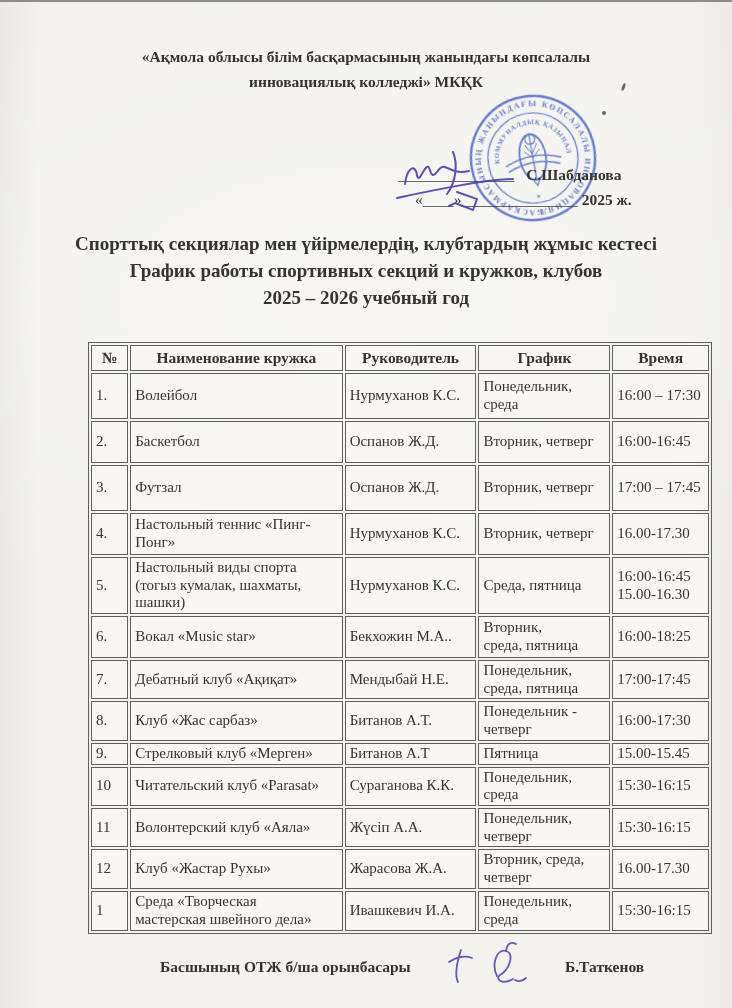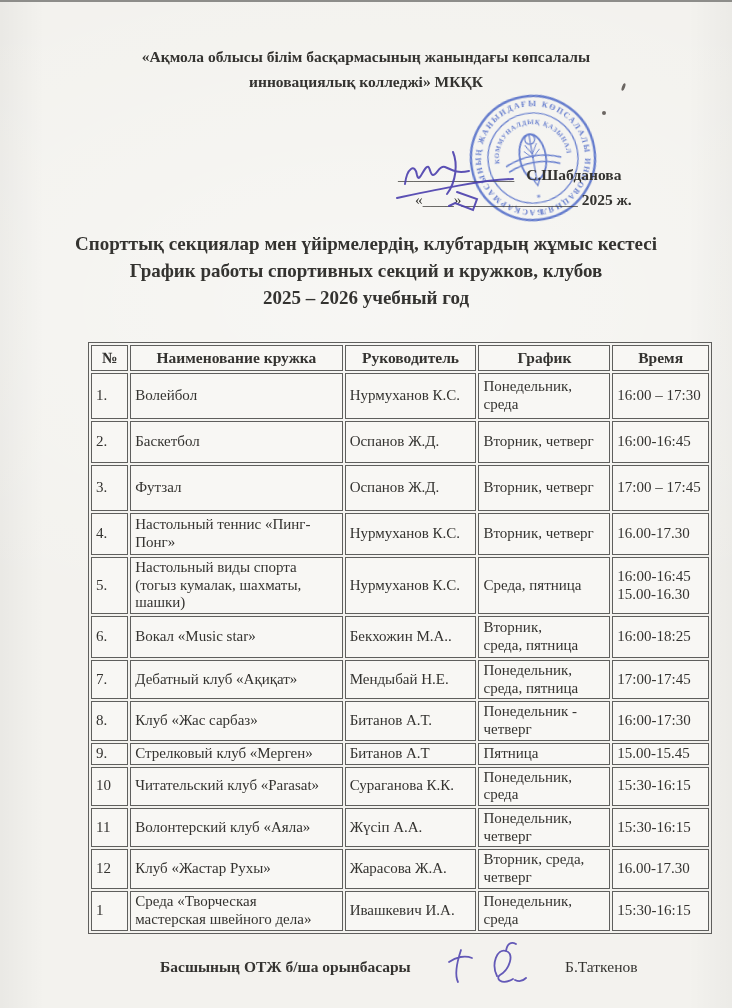--- a/index.html
+++ b/index.html
@@ -32,21 +32,21 @@
   table.sched{border-collapse:separate;border-spacing:2px;width:624px;table-layout:fixed;
        border:1px solid #5f5f5d;background:transparent;}
   table.sched td,table.sched th{
        border:1px solid #5f5f5d;background:#f8f7f4;
        font-size:15px;padding:1px 4px;vertical-align:middle;
        white-space:pre-line;overflow:hidden;line-height:1.18;color:#343330;}
   table.sched th{font-weight:bold;font-size:15.5px;text-align:center;height:22px;white-space:nowrap;}
   td.c-num{text-align:left;padding-left:3px;}
   .footerline{position:absolute;top:958px;left:0;width:100%;font-size:15.5px;z-index:3;}
   .footerline .role{position:absolute;left:160px;top:0;font-weight:bold;color:#343330;}
-  .footerline .nm{position:absolute;left:565px;top:0;font-weight:normal;color:#343330;}
+  .footerline .nm{position:absolute;left:565px;top:0;font-weight:bold;color:#343330;}
 </style>
 </head>
 <body>
 
 <div class="page">
 
   <div class="scan-topline"></div>
   <div class="speck" style="left:622px;top:83px;width:3px;height:8px;transform:rotate(20deg);"></div>
   <div class="speck" style="left:602px;top:111px;width:4px;height:4px;"></div>
   <div class="speck" style="left:511px;top:489px;width:3px;height:4px;background:#7a766f;"></div>

